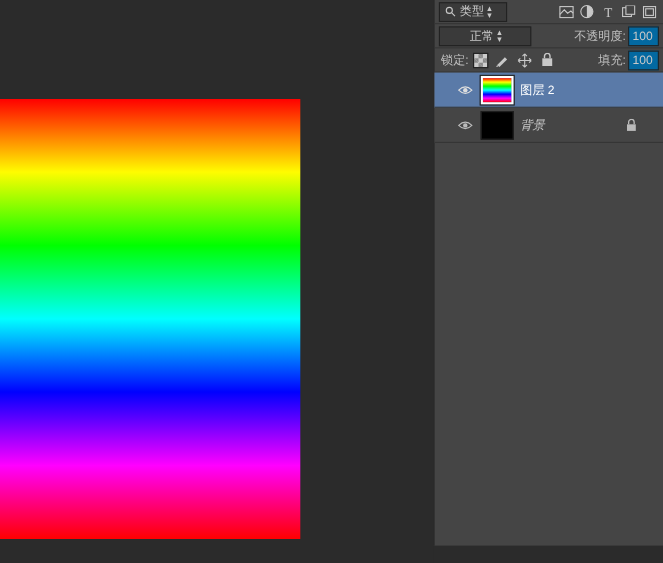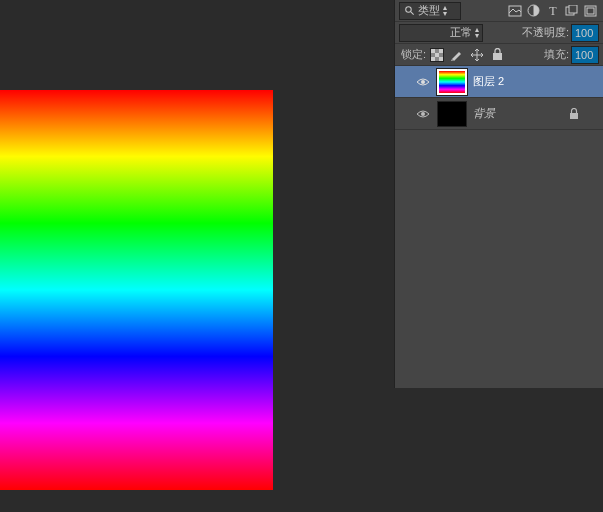--- a/index.html
+++ b/index.html
@@ -34,21 +34,21 @@
         #00ffff 50%,
         #0000ff 66.6%,
         #ff00ff 83.3%,
         #ff0000 100%);
     }
     .panel {
       position: absolute;
       left: 394px;
       top: 0;
       width: 209px;
-      height: 388px;
+      height: 496px;
       background: #454545;
       border-left: 1px solid #222;
     }
     .row {
       display: flex;
       align-items: center;
       height: 22px;
       padding: 0 4px;
       gap: 2px;
       border-bottom: 1px solid #353535;
@@ -202,21 +202,21 @@
     </div>
     <div class="icon-btn">
       <svg width="13" height="12" viewBox="0 0 13 12">
           <rect x="1" y="1" width="11" height="10" fill="none" stroke="#c8c8c8"></rect>
           <rect x="3" y="3" width="7" height="6" fill="none" stroke="#c8c8c8"></rect>
         </svg>
     </div>
   </div>
 
   <div class="row">
-    <div class="dropdown" style="width:84px; justify-content:flex-end;">
+    <div class="dropdown" style="width:84px; justify-content:center;">
       <span>正常</span>
       <span class="arrows">▴<br>▾</span>
     </div>
     <div class="spacer"></div>
     <span class="label-text">不透明度:</span>
     <div class="num-input" style="width:28px;">
       <span>100</span>
     </div>
   </div>
 

